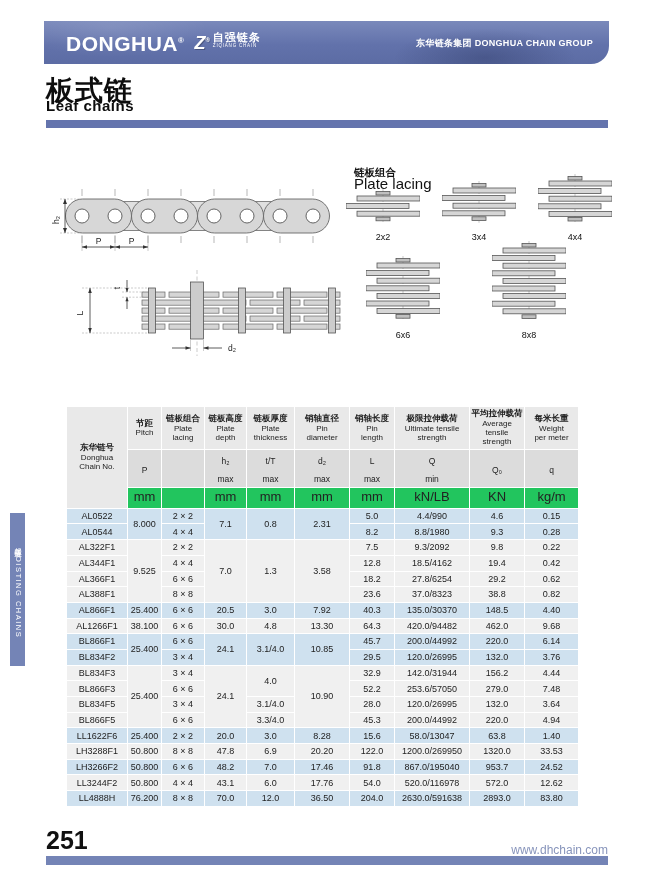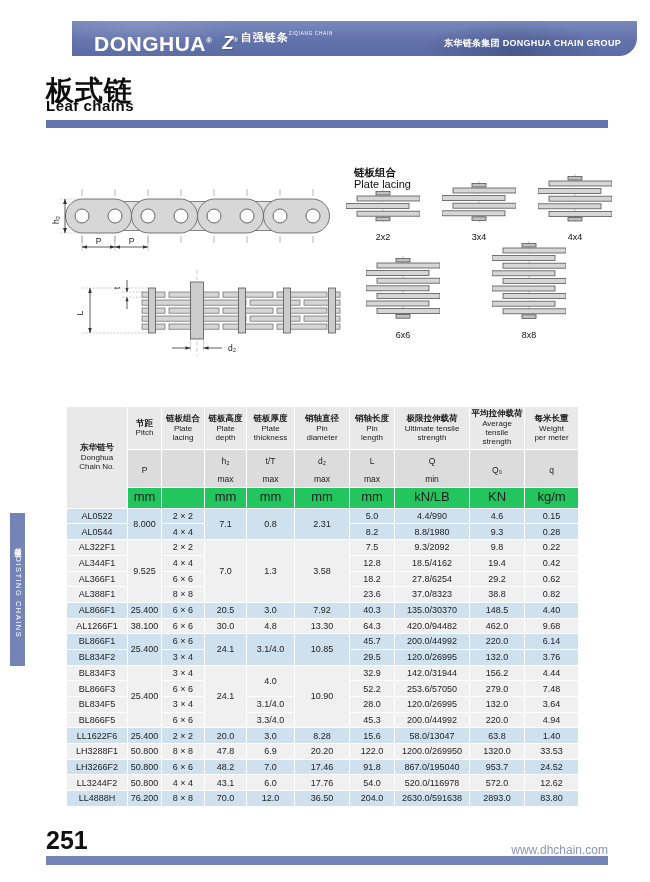--- a/index.html
+++ b/index.html
@@ -1,50 +1,50 @@
 <!DOCTYPE html>
 <html><head>
 <meta charset="utf-8">
 <style>
   html,body{margin:0;padding:0;}
   body{width:650px;height:882px;position:relative;background:#fff;
        font-family:"Liberation Sans",sans-serif;color:#222;overflow:hidden;}
 
   
-  .banner{position:absolute;left:44px;top:21px;width:565px;height:35px;
+  .banner{position:absolute;left:44px;top:21px;width:565px;height:43px;
     border-bottom-right-radius:18px;
     background:
       radial-gradient(ellipse 140px 45px at 78% 85%, rgba(25,35,75,.30), transparent 65%),
       radial-gradient(ellipse 160px 50px at 12% 15%, rgba(255,255,255,.10), transparent 60%),
-      linear-gradient(180deg,#7a89bb 0%,#6272ab 55%,#5c6ca4 100%); margin-left: 28px;}
+      linear-gradient(180deg,#7a89bb 0%,#6272ab 55%,#5c6ca4 100%);}
   .brand-row{position:absolute;left:22px;top:7px;display:flex;align-items:flex-start;color:#fff;}
   .brand{font-size:21px;font-weight:bold;letter-spacing:.5px;line-height:26px;}
   .brand sup{font-size:8px;vertical-align:super;}
   .zmark{font-size:18px;font-weight:bold;font-style:italic;margin:2px 3px 0 10px;line-height:20px;
          text-shadow:1px 1px 0 rgba(0,0,0,.25);}
   .zmark sup{font-size:6px;font-style:normal;}
-  .zq{display:flex;flex-direction:row;margin-top:3px;}
+  .zq{display:flex;flex-direction:column;margin-top:3px;}
   .zq-zh{font-size:11px;font-weight:bold;letter-spacing:1px;line-height:12px;}
   .zq-en{font-size:4.5px;letter-spacing:.8px;line-height:6px;}
   .group-text{position:absolute;right:16px;top:16px;color:#fff;font-size:9px;font-weight:bold;letter-spacing:.3px;}
 
   
   .title-zh{position:absolute;left:46px;top:72px;font-size:28px;font-weight:bold;color:#0d0d0d;letter-spacing:1px;}
   .title-en{position:absolute;left:46px;top:97px;font-size:15px;font-weight:bold;color:#0d0d0d;letter-spacing:.5px;}
   .rule{position:absolute;left:46px;top:120px;width:562px;height:8px;background:#6474ad;}
 
   
   .side-svg{position:absolute;left:52px;top:180px;}
   .top-svg{position:absolute;left:52px;top:262px;}
   .dim-label{font-size:8.5px;fill:#222;font-family:"Liberation Sans",sans-serif;}
 
   
   .lace-title{position:absolute;left:354px;top:166px;line-height:12px;}
   .lace-title .zh{font-size:10.5px;font-weight:bold;color:#111;}
-  .lace-title .en{font-size:11px;color:#111;}
+  .lace-title .en{font-size:15px;color:#111;}
   .lace-row1{position:absolute;left:346px;top:190px;width:266px;height:52px;
              display:flex;justify-content:space-between;align-items:flex-end;text-align:right;}
   .lace-row2{position:absolute;left:366px;top:268px;width:200px;height:72px;
              display:flex;justify-content:space-between;align-items:flex-end;}
   .lace-item{display:flex;flex-direction:column;align-items:center;}
   .lace-label{font-size:9px;color:#111;margin-top:9px;}
 
   
   table.spec{position:absolute;left:66px;top:406px;width:512px;border-collapse:collapse;table-layout:fixed;}
   table.spec th,table.spec td{border:1px solid #fff;font-weight:normal;padding:0;line-height:1.15;}

